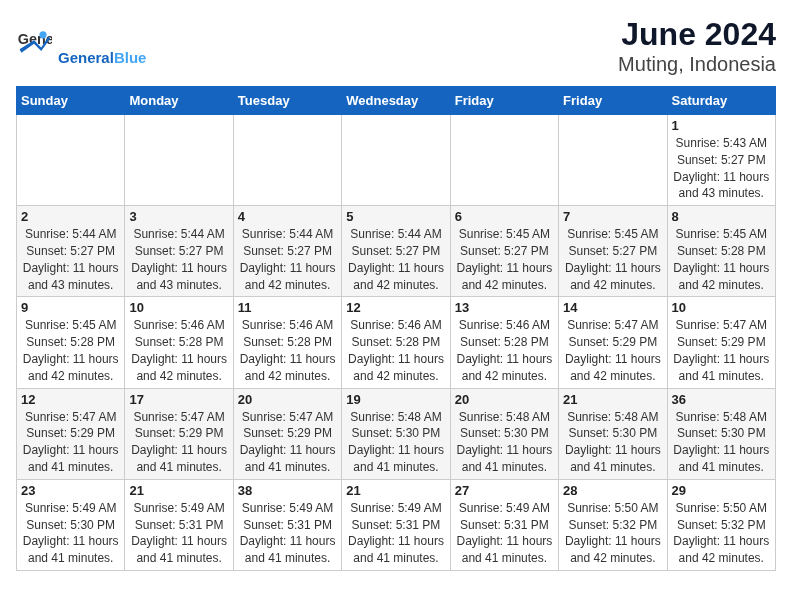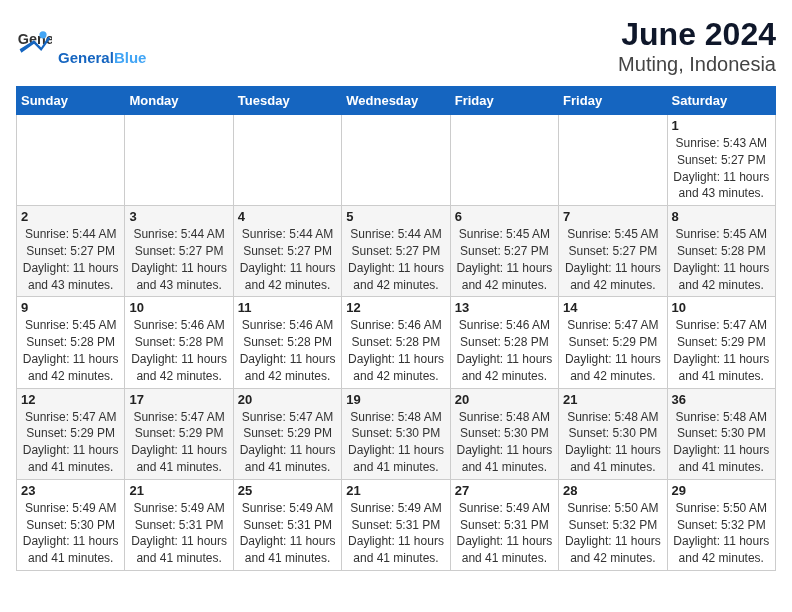--- a/index.html
+++ b/index.html
@@ -303,21 +303,21 @@
 and 41 minutes.</div>
         </td>
         <td>
           <span class="day-number">21</span>
           <div class="day-info" style="white-space: pre-line;">Sunrise: 5:49 AM
 Sunset: 5:31 PM
 Daylight: 11 hours
 and 41 minutes.</div>
         </td>
         <td>
-          <span class="day-number">25</span>
+          <span class="day-number">38</span>
           <div class="day-info" style="white-space: pre-line;">Sunrise: 5:49 AM
 Sunset: 5:31 PM
 Daylight: 11 hours
 and 41 minutes.</div>
         </td>
         <td>
           <span class="day-number">21</span>
           <div class="day-info" style="white-space: pre-line;">Sunrise: 5:49 AM
 Sunset: 5:31 PM
 Daylight: 11 hours

